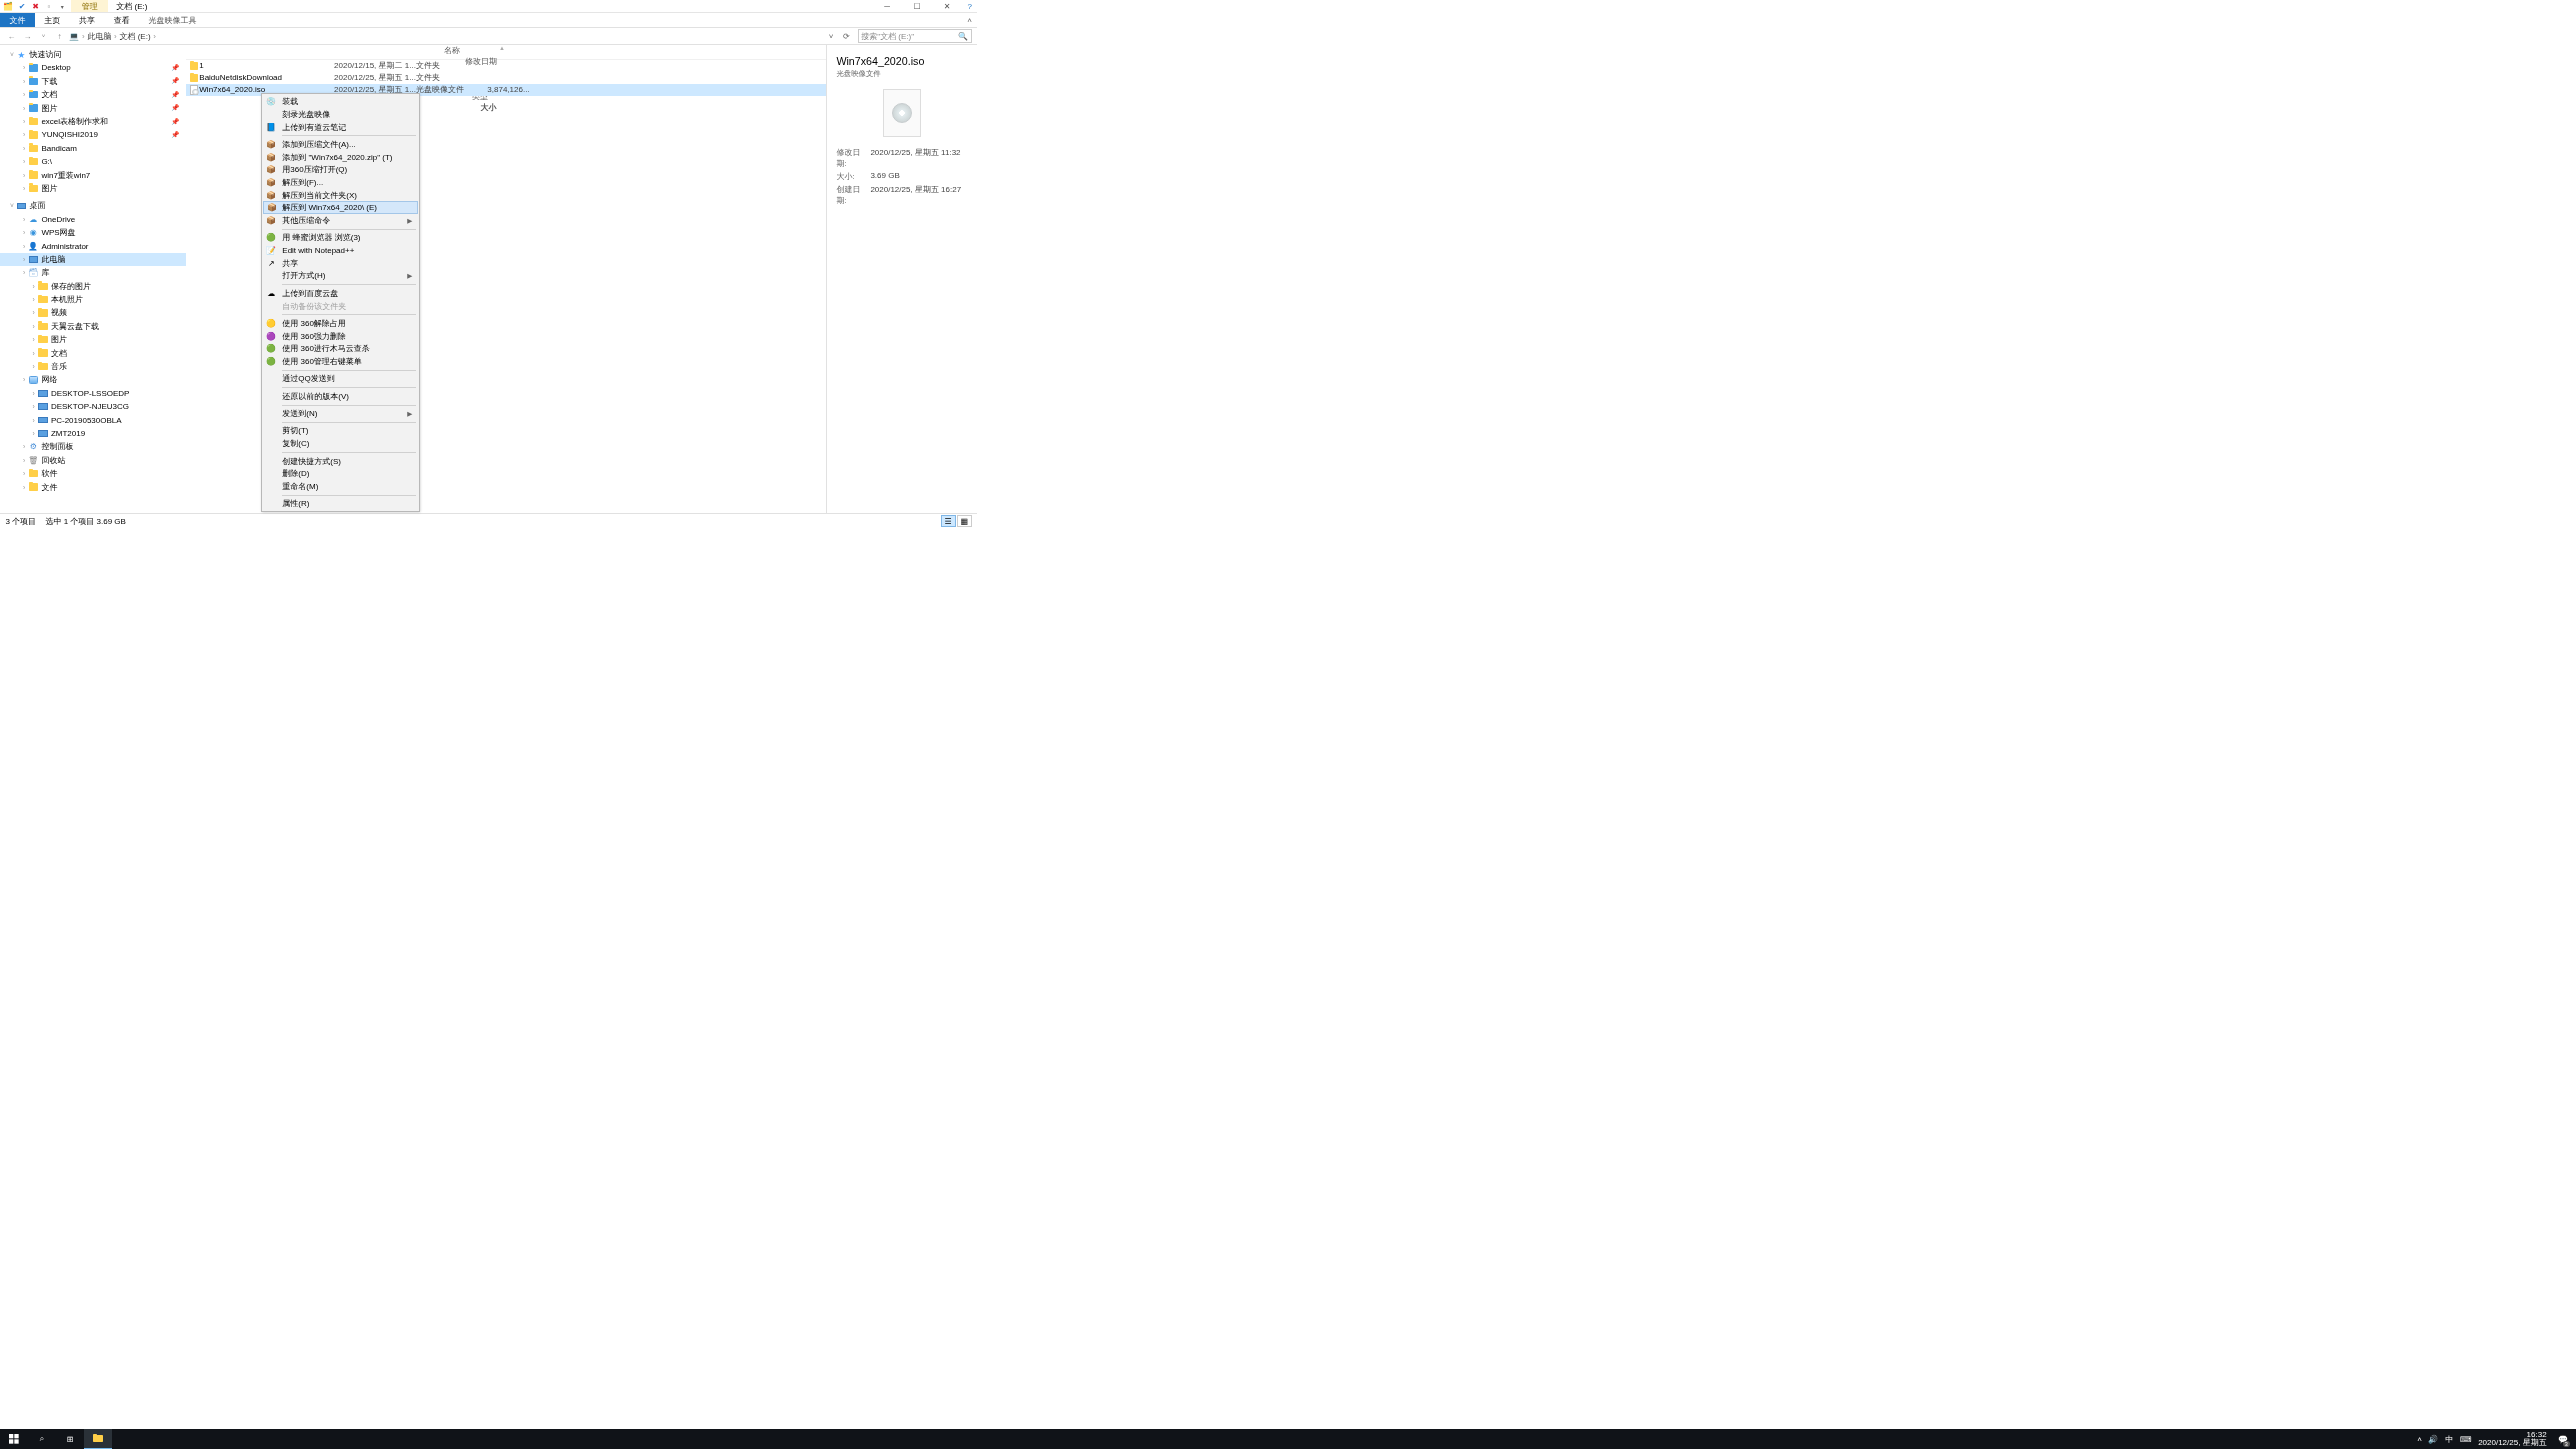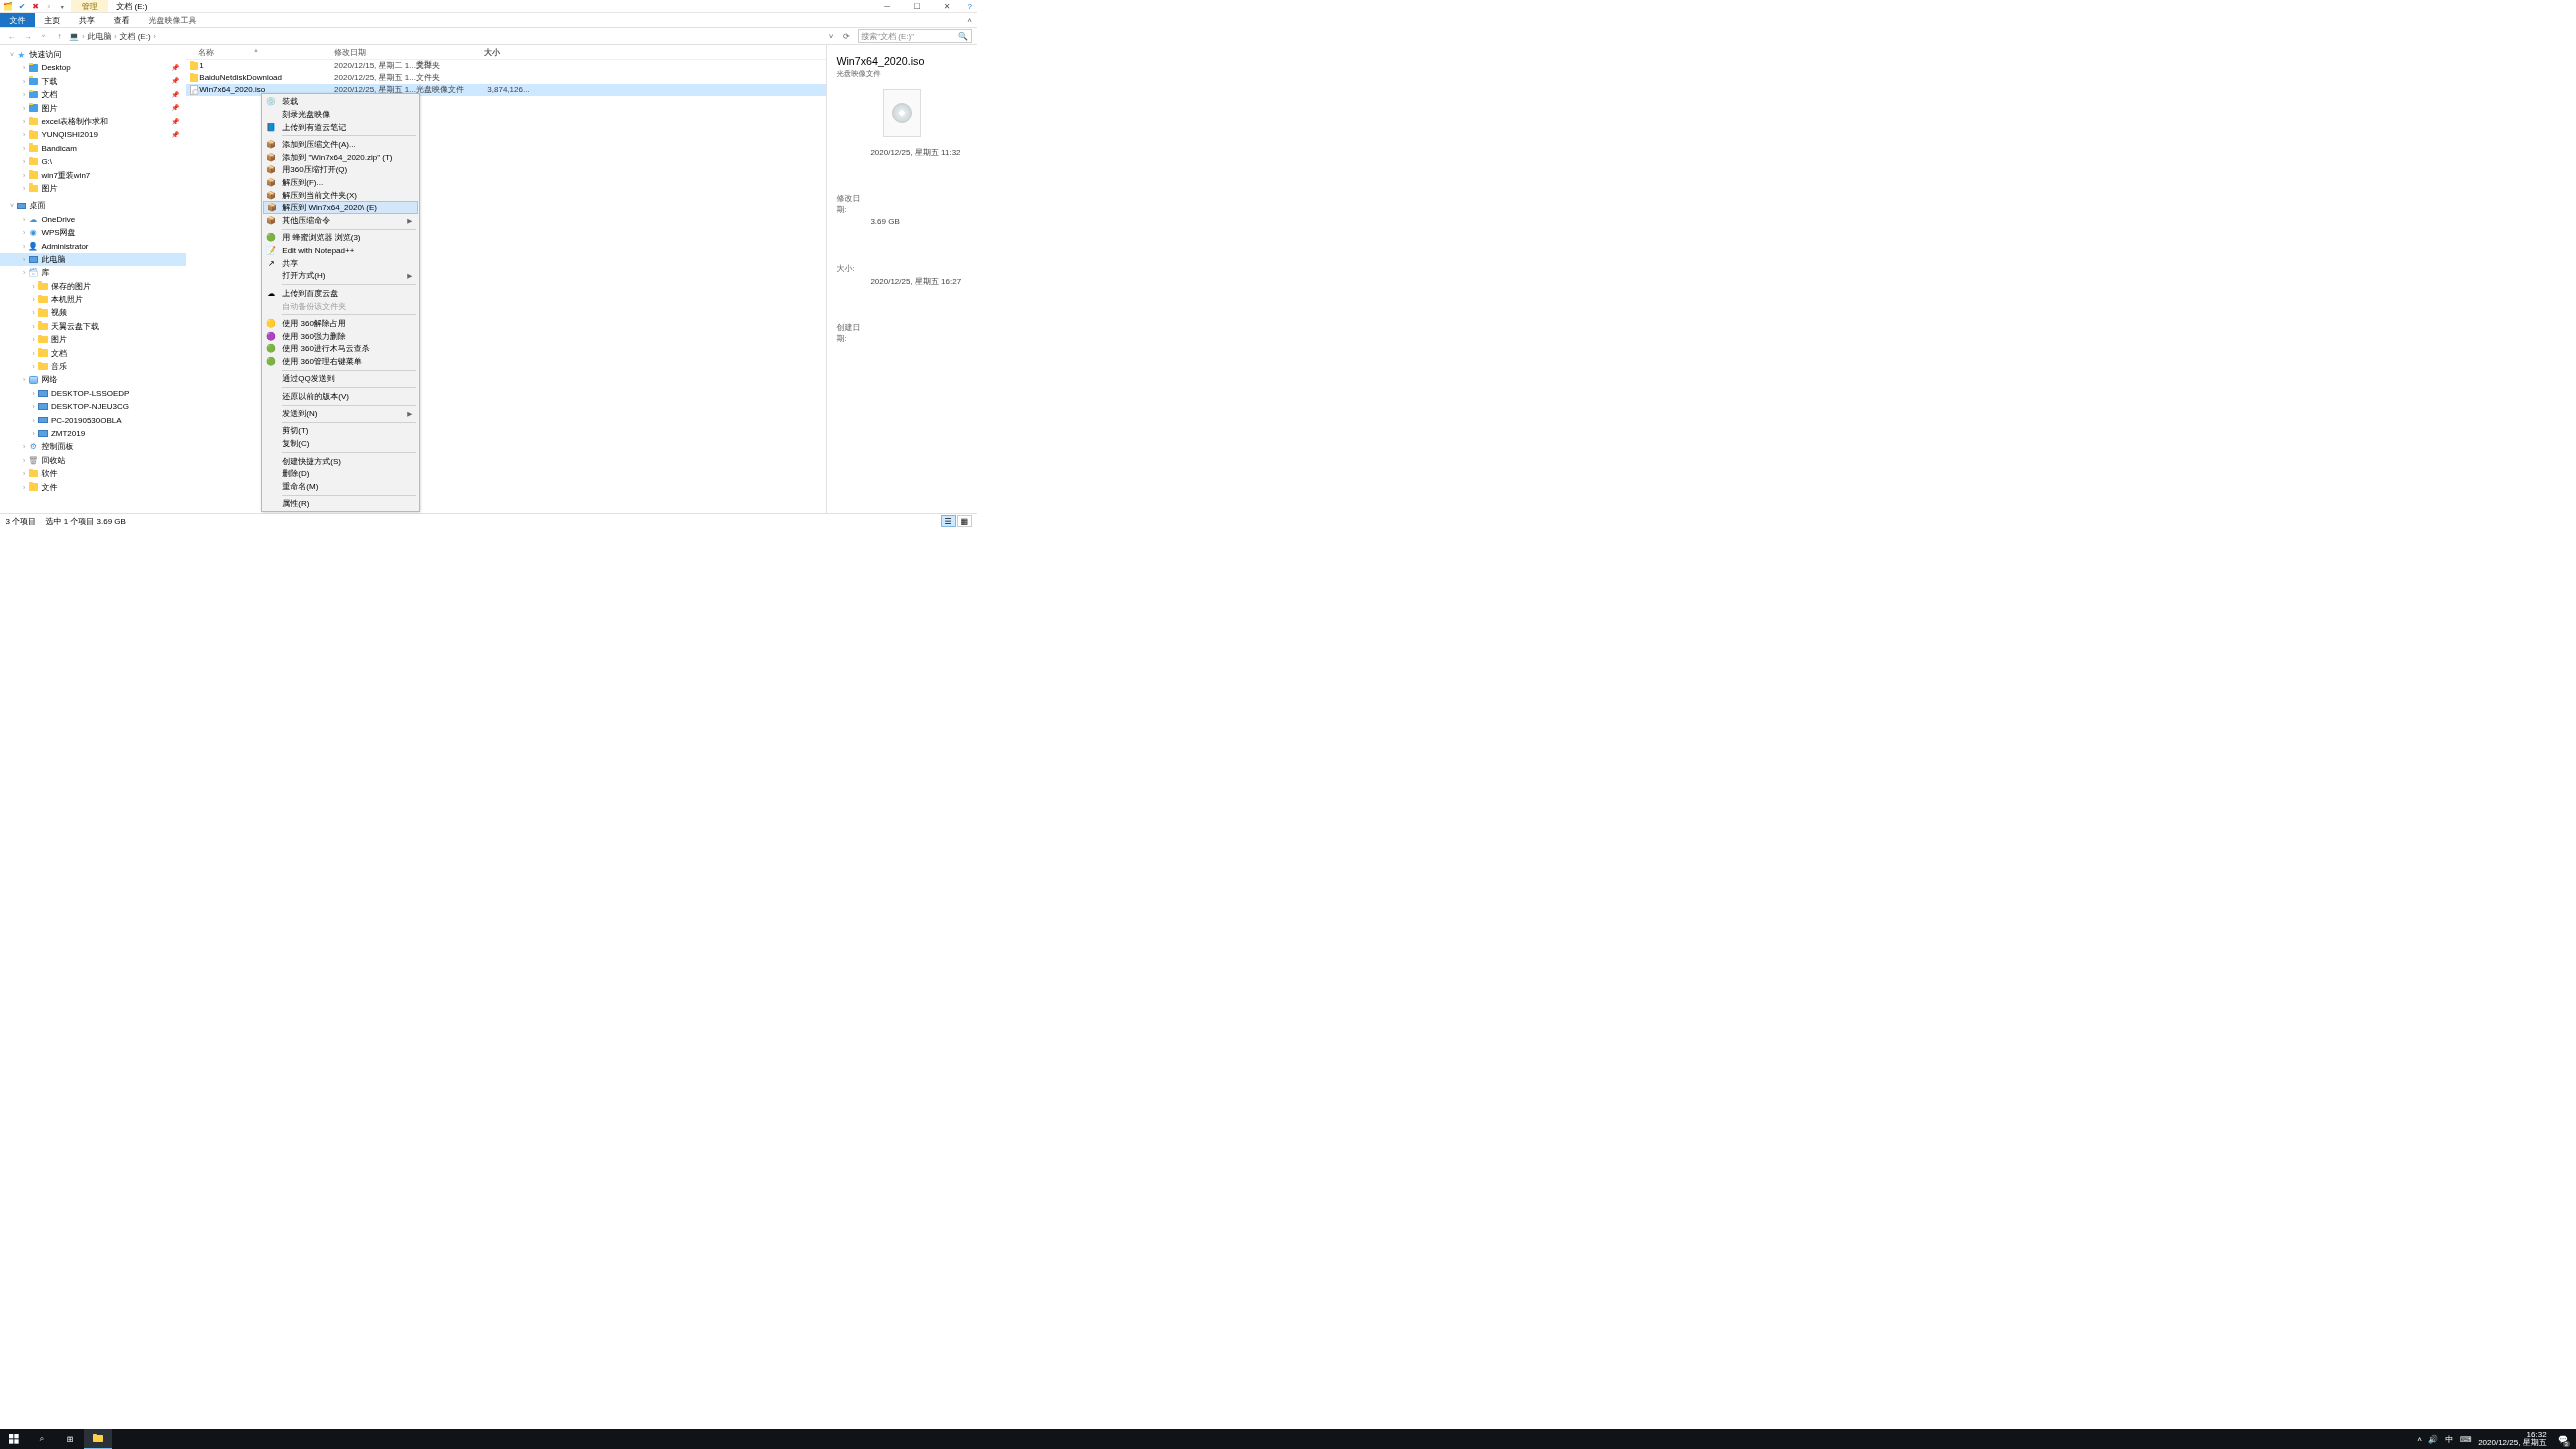--- a/index.html
+++ b/index.html
@@ -37,21 +37,21 @@
 .body{display:flex;height:468px;}
 .tree{width:186px;border-right:px solid #e1e1e1;overflow:hidden;padding-top:2.7px;}
 .tree-item{display:flex;align-items:center;height:13.4px;padding-right:6.7px;white-space:nowrap;}
 .tree-item.sel{background:#cde8ff;}
 .tree-item .arrow{width:8px;text-align:center;color:#999;font-size:6.7px;}
 .tree-item .ico{width:10.7px;height:10.7px;margin-right:2.7px;display:flex;align-items:center;justify-content:center;}
 .tree-item .pin{margin-left:auto;color:#aaa;font-size:6.7px;}
 .tree-spacer{height:4px;}
 
 .center{flex:1;display:flex;flex-direction:column;}
-.cols{height:14.8px;display:flex;align-items:center;border-bottom:0.7px solid #f0f0f0;color:#555;}
+.cols{height:14.8px;display:flex;align-items:center;border-bottom:0.7px solid #f0f0f0;color:#555;flex-direction:column;}
 .col-name{width:148px;padding-left:12px;position:relative;}
 .col-name .sort{position:absolute;left:67px;color:#aaa;font-size:6px;}
 .col-date{width:82px;}
 .col-type{width:68px;margin-top:24px;}
 .col-size{width:51px;font-weight:bold;}
 
 .filelist{flex:1;position:relative;}
 .row{height:12px;display:flex;align-items:center;}
 .row.sel{background:#cde8ff;}
 .row .ic{width:12px;padding-left:4px;display:flex;align-items:center;}
@@ -69,21 +69,21 @@
 .ctx-item .sub{position:absolute;right:5.4px;color:#666;font-size:6.7px;}
 .ctx-sep{height:0.7px;background:#d0d0d0;margin:2px 1.3px 2px 19px;}
 
 
 .details{width:151px;padding:9.4px;border-left:0.7px solid #e1e1e1;}
 .details h2{font-size:10.7px;font-weight:400;margin-bottom:2.7px;}
 .details .sub{color:#666;font-size:7.4px;margin-bottom:9.4px;}
 .details .thumb{width:38px;height:48px;border:0.7px solid #ddd;margin:0 auto 10.7px;display:flex;align-items:center;justify-content:center;background:#fafafa;}
 .details .disc{width:20px;height:20px;border-radius:50%;background:radial-gradient(circle,#fff 20%,#e4ecee 22%,#cfd7d8 70%);border:0.7px solid #c7ccce;}
 .details .kv{display:flex;font-size:7.4px;margin-bottom:2px;}
-.details .k{width:34px;color:#666;margin-top:46px;}
+.details .k{width:34px;color:#666;}
 .details .v{flex:1;color:#444;}
 
 
 .status{height:14.8px;border-top:0.7px solid #e1e1e1;display:flex;align-items:center;padding:0 5.4px;gap:9.4px;}
 .status .vr{margin-left:auto;display:flex;gap:1.3px;}
 .status .vbtn{width:14.8px;height:12px;border:0.7px solid #ccc;display:flex;align-items:center;justify-content:center;}
 .status .vbtn.active{background:#cde8ff;border-color:#7fb6e6;}
 
 
 .taskbar{position:absolute;left:0;right:0;bottom:0;height:20px;background:#101318;display:flex;align-items:center;color:#fff;}

